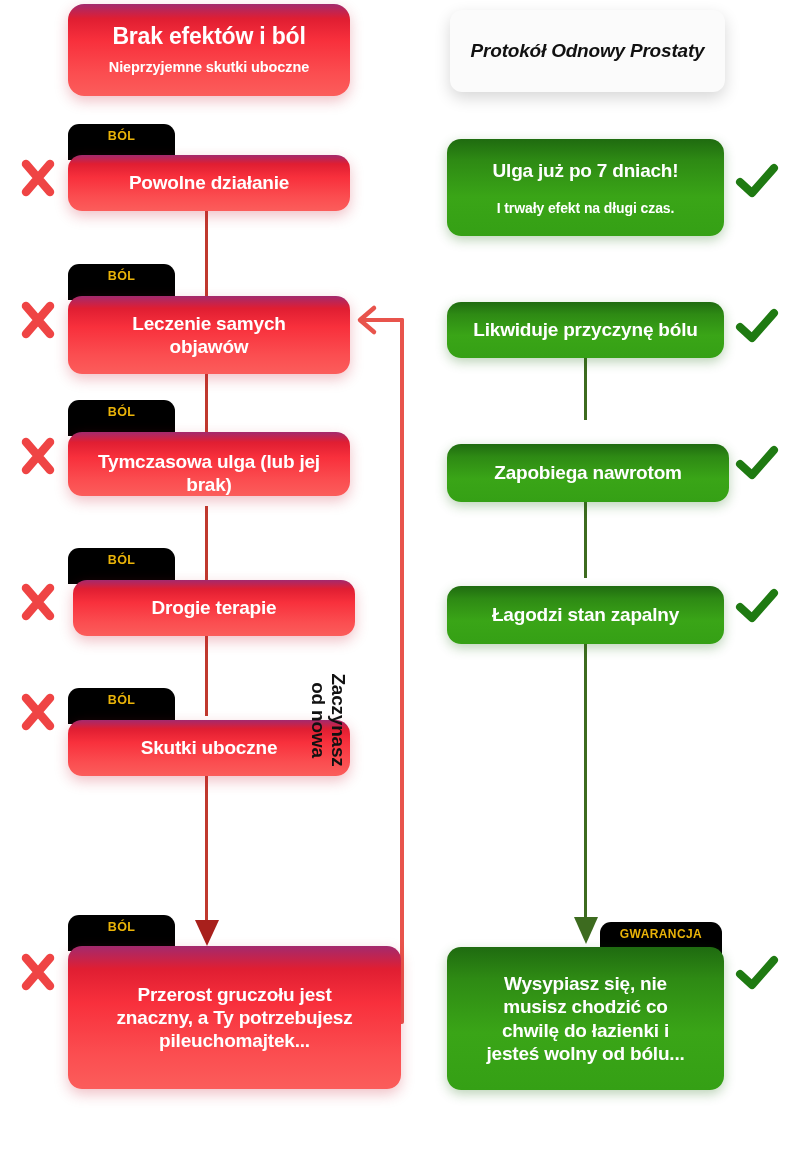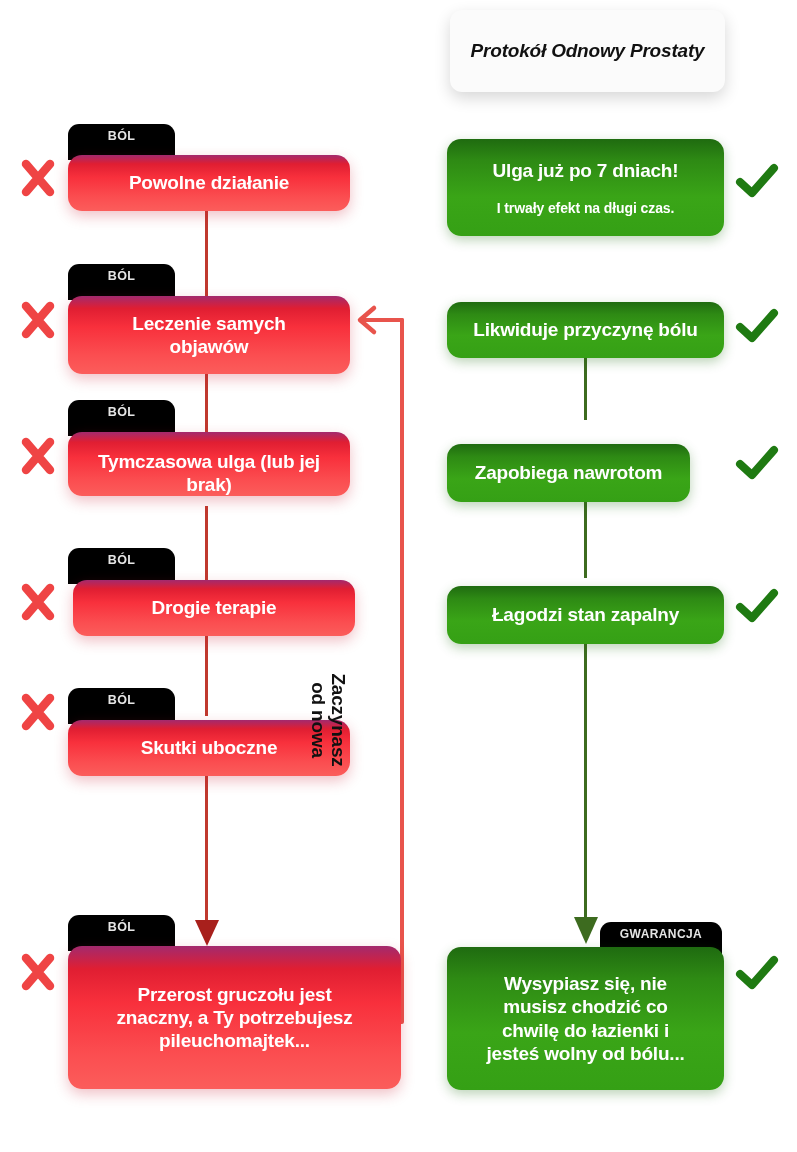--- a/index.html
+++ b/index.html
@@ -73,21 +73,21 @@
     font-size: 19px;
     font-style: italic;
     font-weight: 700;
     line-height: 1.35;
   }
 
   
   .tab {
     position: absolute;
     background: #000000;
-    color: #e5e5e5;
+    color: #eab308;
     border-radius: 11px 11px 0 0;
     font-size: 12.5px;
     font-weight: 600;
     letter-spacing: 0.4px;
     display: flex;
     align-items: center;
     justify-content: center;
     padding-bottom: 12px;
     z-index: 4;
   }
@@ -151,20 +151,24 @@
 
   <svg class="conn" style="left:340px; top:300px;" width="90" height="740" viewBox="0 0 90 740">
     <path d="M62,20 L62,722 L18,722" fill="none" stroke="#e8544c" stroke-width="4" stroke-linecap="round" stroke-linejoin="round"></path>
     <path d="M62,20 L22,20" fill="none" stroke="#e8544c" stroke-width="4" stroke-linecap="round"></path>
     <path d="M34,8 L20,20 L34,32" fill="none" stroke="#e8544c" stroke-width="4.5" stroke-linecap="round" stroke-linejoin="round"></path>
   </svg>
 
   <div id="loop-label">Zaczynasz
 od nowa</div>
 
+  <div class="card red" id="hdr-left">
+    <div class="line1">Brak efektów i ból</div>
+    <div class="line2">Nieprzyjemne skutki uboczne</div>
+  </div>
 
   <div class="tab" style="left:68px; top:124px; width:107px; height:36px;">BÓL</div>
   <div class="card red" style="left:68px; top:155px; width:282px; height:56px;">
     <div class="line1" style="font-size:19px;">Powolne działanie</div>
   </div>
   <div class="mark" style="left:18px; top:158px;">
     <svg width="40" height="42" viewBox="0 0 40 42">
       <path d="M8,6 L32,34 M32,6 L8,34" stroke="#ef4444" stroke-width="8.5" stroke-linecap="round"></path>
     </svg>
   </div>
@@ -235,21 +239,21 @@
 
   <div class="card green" style="left:447px; top:302px; width:277px; height:56px;">
     <div class="line1" style="font-size:19px;">Likwiduje przyczynę bólu</div>
   </div>
   <div class="mark" style="left:735px; top:305px;">
     <svg width="44" height="44" viewBox="0 0 44 44">
       <path d="M5,22 L17,33 L39,8" fill="none" stroke="#1f7a12" stroke-width="8" stroke-linecap="round" stroke-linejoin="round"></path>
     </svg>
   </div>
 
-  <div class="card green" style="left:447px; top:444px; width:243px; height:58px;">
+  <div class="card green" style="left:447px; top:444px; width:282px; height:58px;">
     <div class="line1" style="font-size:19px;">Zapobiega nawrotom</div>
   </div>
   <div class="mark" style="left:735px; top:442px;">
     <svg width="44" height="44" viewBox="0 0 44 44">
       <path d="M5,22 L17,33 L39,8" fill="none" stroke="#1f7a12" stroke-width="8" stroke-linecap="round" stroke-linejoin="round"></path>
     </svg>
   </div>
 
   <div class="card green" style="left:447px; top:586px; width:277px; height:58px;">
     <div class="line1" style="font-size:19px;">Łagodzi stan zapalny</div>

